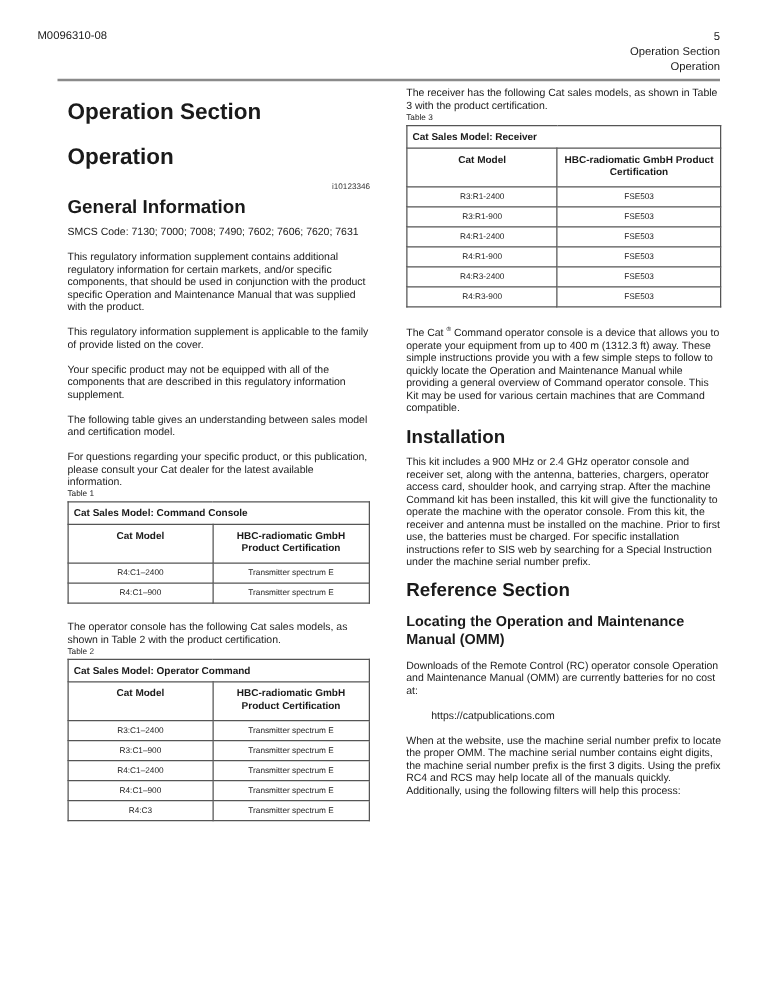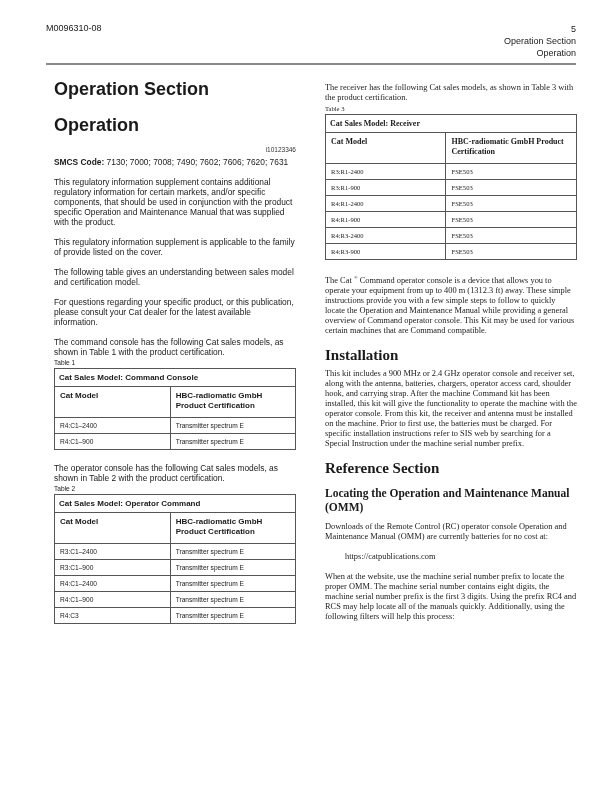--- a/index.html
+++ b/index.html
@@ -4,61 +4,61 @@
   <style>
     * { margin: 0; padding: 0; box-sizing: border-box; }
     html, body { width: 612px; height: 792px; background: #ffffff; }
     body {
       position: relative;
       font-family: "Liberation Sans", sans-serif;
       color: #1a1a1a;
       overflow: hidden;
     }
     .header-left {
-      position: absolute; left: 46px; top: 23px;
+      position: absolute; left: 30px; top: 23px;
       font-size: 9px; color: #1a1a1a;
     }
     .header-right {
       position: absolute; right: 36px; top: 23px;
       text-align: right; font-size: 9px; line-height: 12px; color: #1a1a1a;
     }
     .header-rule {
       position: absolute; left: 46px; top: 63px; width: 530px; height: 2px;
       background: #8a8a8a;
     }
     .col {
       position: absolute; top: 78px; width: 242px;
     }
     .col-left { left: 54px; }
-    .col-right { left: 325px; width: 252px; top: 83px; font-family: Liberation Serif, serif; }
+    .col-right { left: 325px; width: 252px; top: 69px; }
 
     h1.section {
       font-size: 18px; font-weight: bold; line-height: 22px; margin-bottom: 14px;
     }
     .docid {
       text-align: right; font-size: 6.5px; color: #333; margin-top: 10px; margin-bottom: 4px;
     }
     h2.topic {
       font-size: 15px; font-weight: bold; line-height: 18px; margin-bottom: 5px;
     }
     h3.sub {
       font-size: 11.5px; font-weight: bold; line-height: 14px; margin-bottom: 8px;
     }
     p {
       font-size: 8.4px; line-height: 10px; margin-bottom: 10px;
     }
     p.indent { padding-left: 20px; }
-    .smcs-label { font-weight: bold; }
+    .smcs-label { font-weight: normal; }
     .table-caption { font-size: 6.6px; margin-bottom: 2px; margin-top: -8px; }
     table.spec {
       width: 100%; border-collapse: collapse; margin-bottom: 13px;
       border: 1px solid #555;
     }
     table.spec th, table.spec td {
-      border: 1px solid #555; text-align: left; vertical-align: top;
+      border: 1px solid #555; text-align: center; vertical-align: top;
     }
     table.spec th.title {
       text-align: left; font-size: 8px; font-weight: bold; padding: 4px 4px;
     }
     table.spec th.colhead {
       font-size: 8px; font-weight: bold; padding: 4px 5px 6px 5px; line-height: 10px;
     }
     table.spec td {
       font-size: 6.6px; padding: 4px 5px; height: 16px;
     }
@@ -73,26 +73,27 @@
   <div>5</div>
   <div>Operation Section</div>
   <div>Operation</div>
 </div>
 <div class="header-rule"></div>
 
 <div class="col col-left">
   <h1 class="section">Operation Section</h1>
   <h1 class="section" style="margin-bottom:0">Operation</h1>
   <div class="docid">i10123346</div>
+  <h2 class="topic">General Information</h2>
   <p><span class="smcs-label">SMCS Code:</span><span> 7130; 7000; 7008; 7490; 7602; 7606; 7620; 7631</span></p>
   <p>This regulatory information supplement contains additional regulatory information for certain markets, and/or specific components, that should be used in conjunction with the product specific Operation and Maintenance Manual that was supplied with the product.</p>
   <p>This regulatory information supplement is applicable to the family of provide listed on the cover.</p>
+  <p>Your specific product may not be equipped with all of the components that are described in this regulatory information supplement.</p>
   <p>The following table gives an understanding between sales model and certification model.</p>
   <p>For questions regarding your specific product, or this publication, please consult your Cat dealer for the latest available information.</p>
-  <p>The command console has the following Cat sales models, as shown in Table 1 with the product certification.</p>
 
   <div class="table-caption">Table 1</div>
   <table class="spec">
     <tbody>
         <tr>
           <th class="title" colspan="2">Cat Sales Model: Command Console</th>
         </tr>
     <tr>
       <th class="colhead c1">Cat Model</th>
       <th class="colhead">HBC-radiomatic GmbH Product Certification</th>

